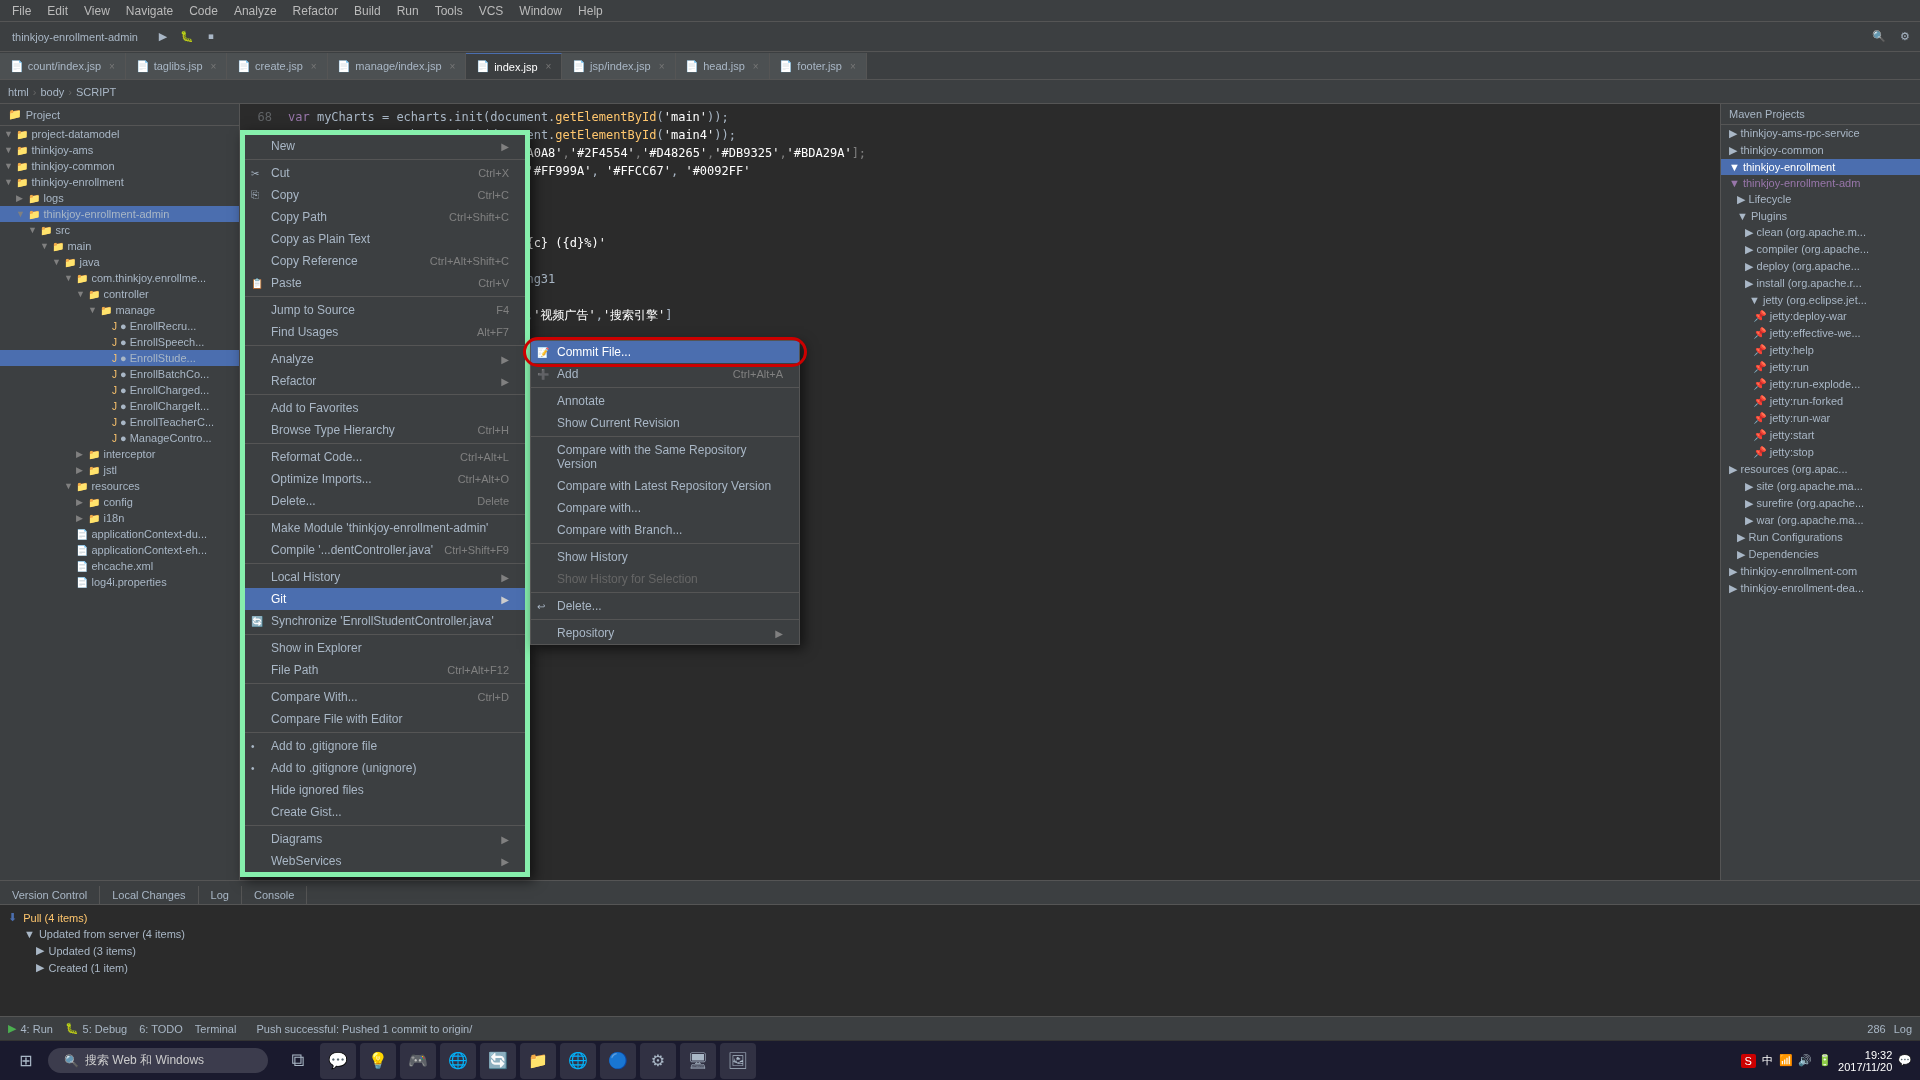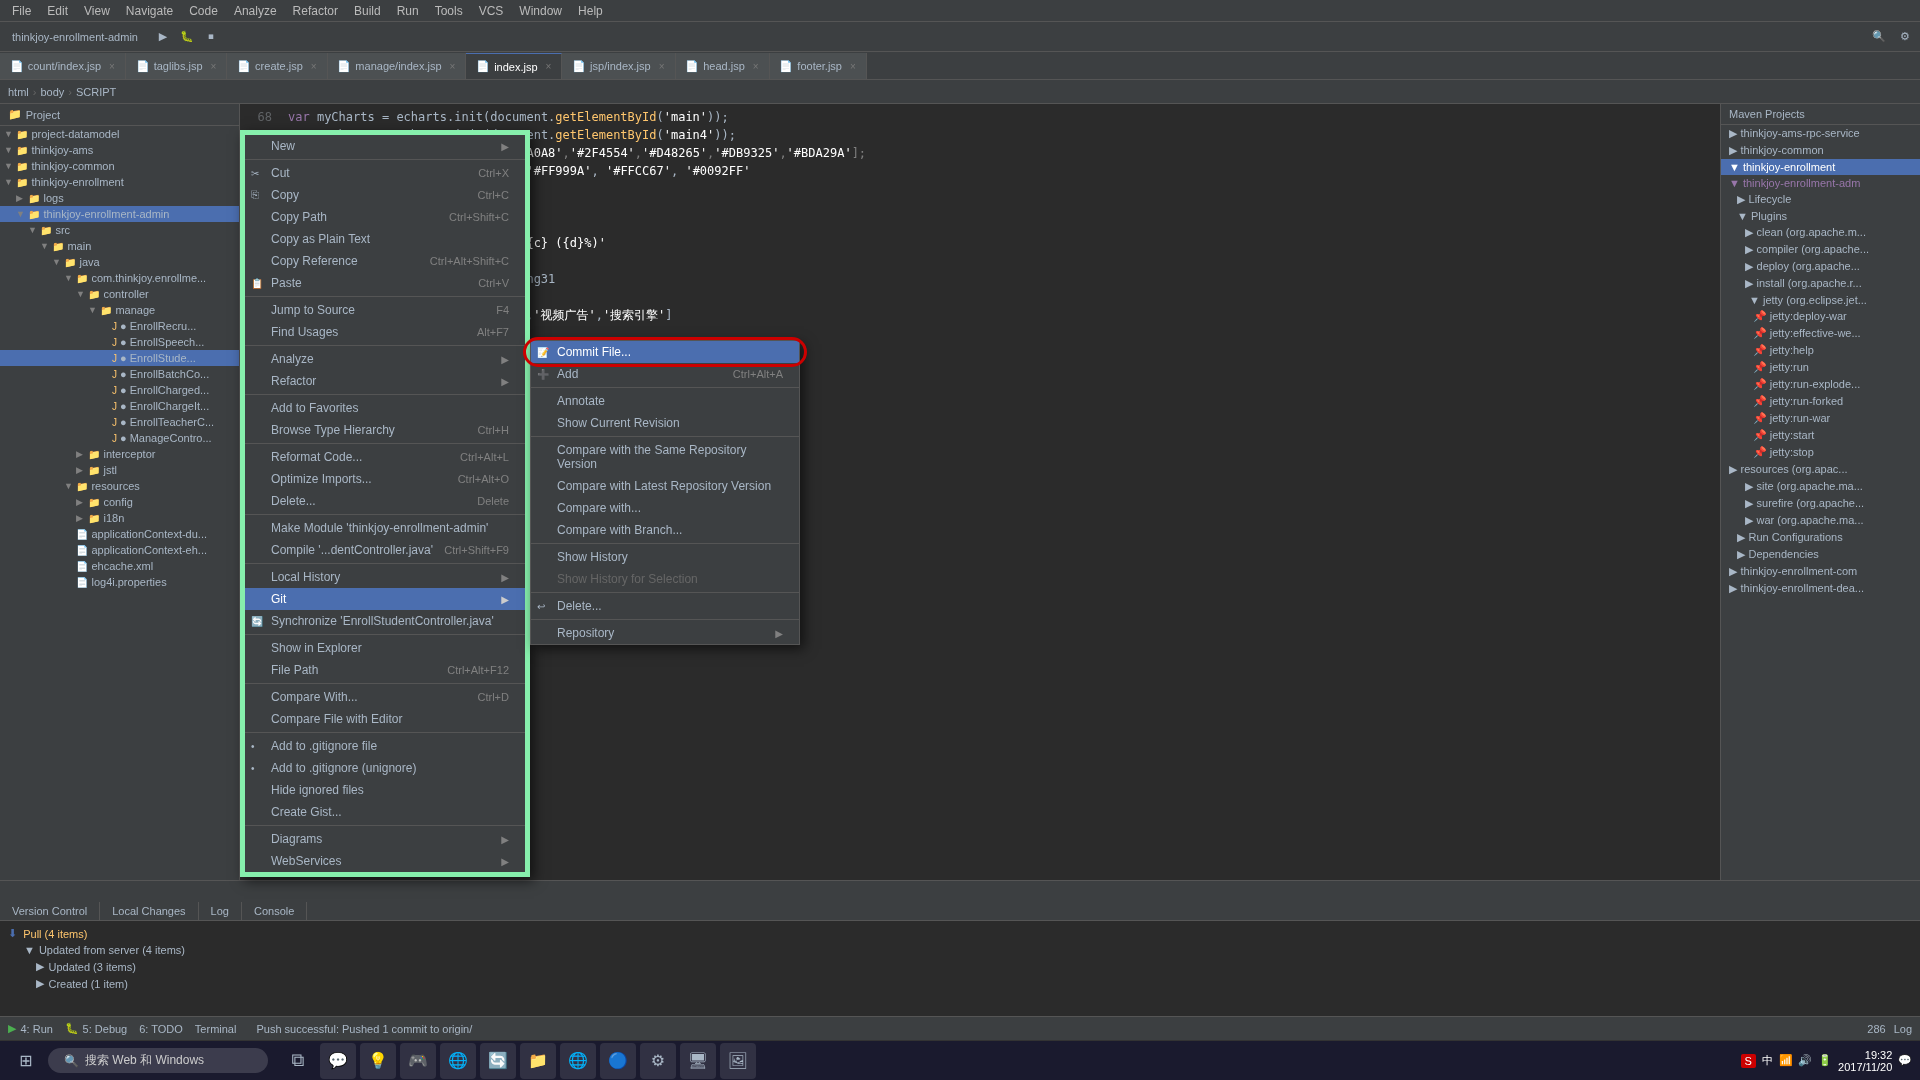--- a/index.html
+++ b/index.html
@@ -566,21 +566,21 @@
   </div>
   <div class="sub-separator"></div>
   <div class="sub-item">
     <span>Repository</span>
     <span class="ctx-arrow">▶</span>
   </div>
 </div>
 
 <div style="position:absolute; bottom:40px; left:0; right:0; height:160px; background:#3c3f41; border-top:1px solid #555;">
 
-  <div style="display:flex; background:#3c3f41; border-bottom:1px solid #555; height:40px; align-items:flex-end;">
+  <div style="display:flex; background:#3c3f41; border-bottom:1px solid #555; height:24px; align-items:flex-end;">
     <div style="padding:3px 12px; font-size:11px; color:#a9b7c6; cursor:pointer; border-right:1px solid #555;">Version Control</div>
     <div style="padding:3px 12px; font-size:11px; color:#a9b7c6; cursor:pointer; border-right:1px solid #555;">Local Changes</div>
     <div style="padding:3px 12px; font-size:11px; color:#a9b7c6; cursor:pointer; border-right:1px solid #555;">Log</div>
     <div style="padding:3px 12px; font-size:11px; color:#a9b7c6; cursor:pointer; border-right:1px solid #555;">Console</div>
   </div>
 
   <div style="background:#2b2b2b; flex:1; padding:4px 8px; font-size:11px; height:calc(160px - 24px); overflow-y:auto;">
     <div style="display:flex; align-items:center; gap:6px; padding:2px 0;">
       <span style="color:#4b6eaf;">⬇</span>
       <span style="color:#ffc66d;">Pull (4 items)</span>

